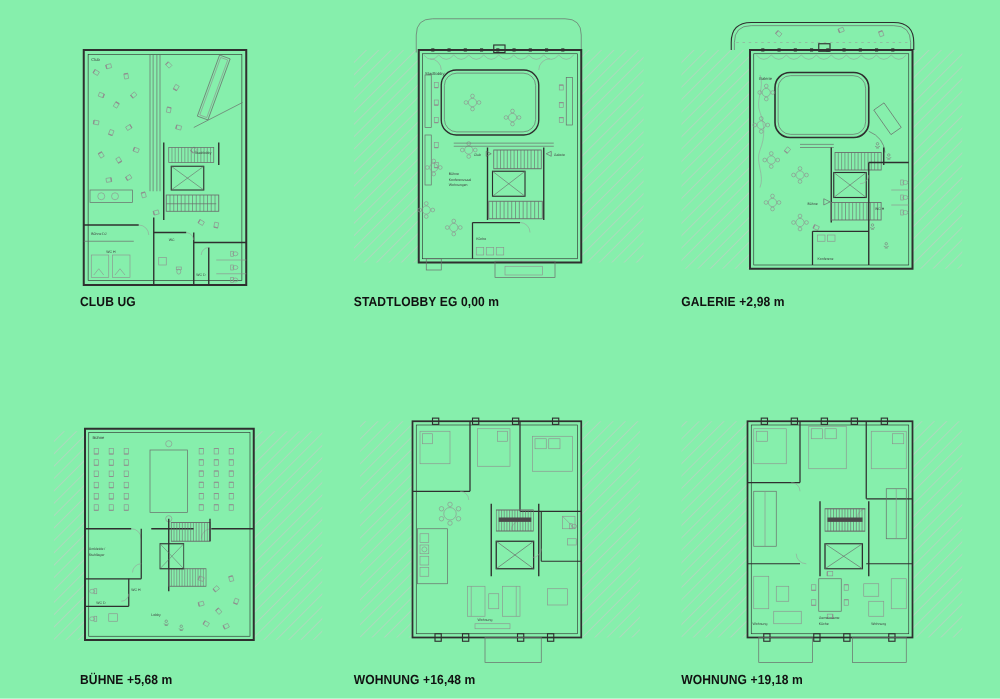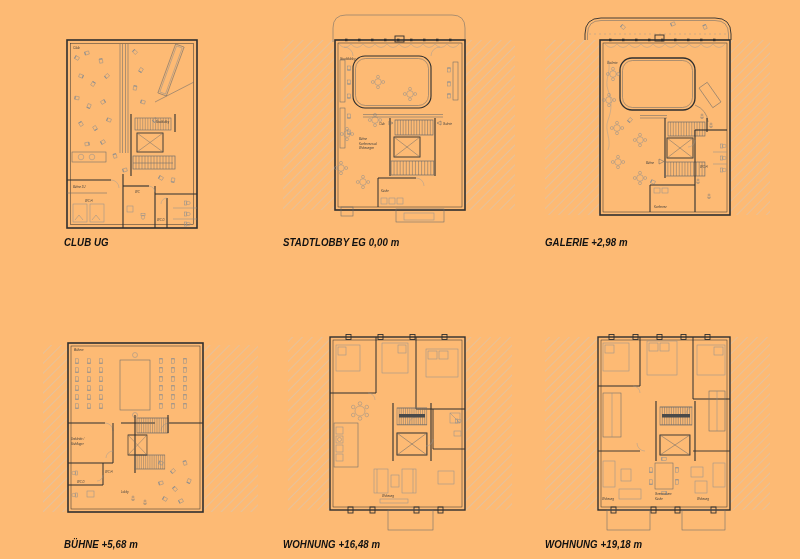--- a/index.html
+++ b/index.html
@@ -1,17 +1,17 @@
 <!DOCTYPE html>
 <html><head>
 <meta charset="utf-8">
 <style>
   html,body{margin:0;padding:0;background:#fff;}
-  .sheet{position:relative;width:800px;height:559px;background:#fdba74;overflow:hidden;
-         font-family:"Liberation Sans",sans-serif;font-style:italic;}
+  .sheet{position:relative;width:800px;height:559px;background:#86efac;overflow:hidden;
+         font-family:"Liberation Sans",sans-serif;}
   .plan{position:absolute;}
   .caption{position:absolute;font-weight:700;font-size:10.5px;color:#111;
            letter-spacing:.1px;transform:scaleX(.92);transform-origin:left top;
            font-family:"Liberation Sans",sans-serif;white-space:nowrap;}
   svg text{font-family:"Liberation Sans",sans-serif;fill:#3c3c3c;}
   .lbl{font-size:3.3px;}
   .lbl2{font-size:2.8px;}
   .w{stroke:#2f2f2f;fill:none;}
   .t{stroke:#6b6b6b;fill:none;stroke-width:.55;}
   .f{stroke:#8f8f8f;fill:none;stroke-width:.5;}

